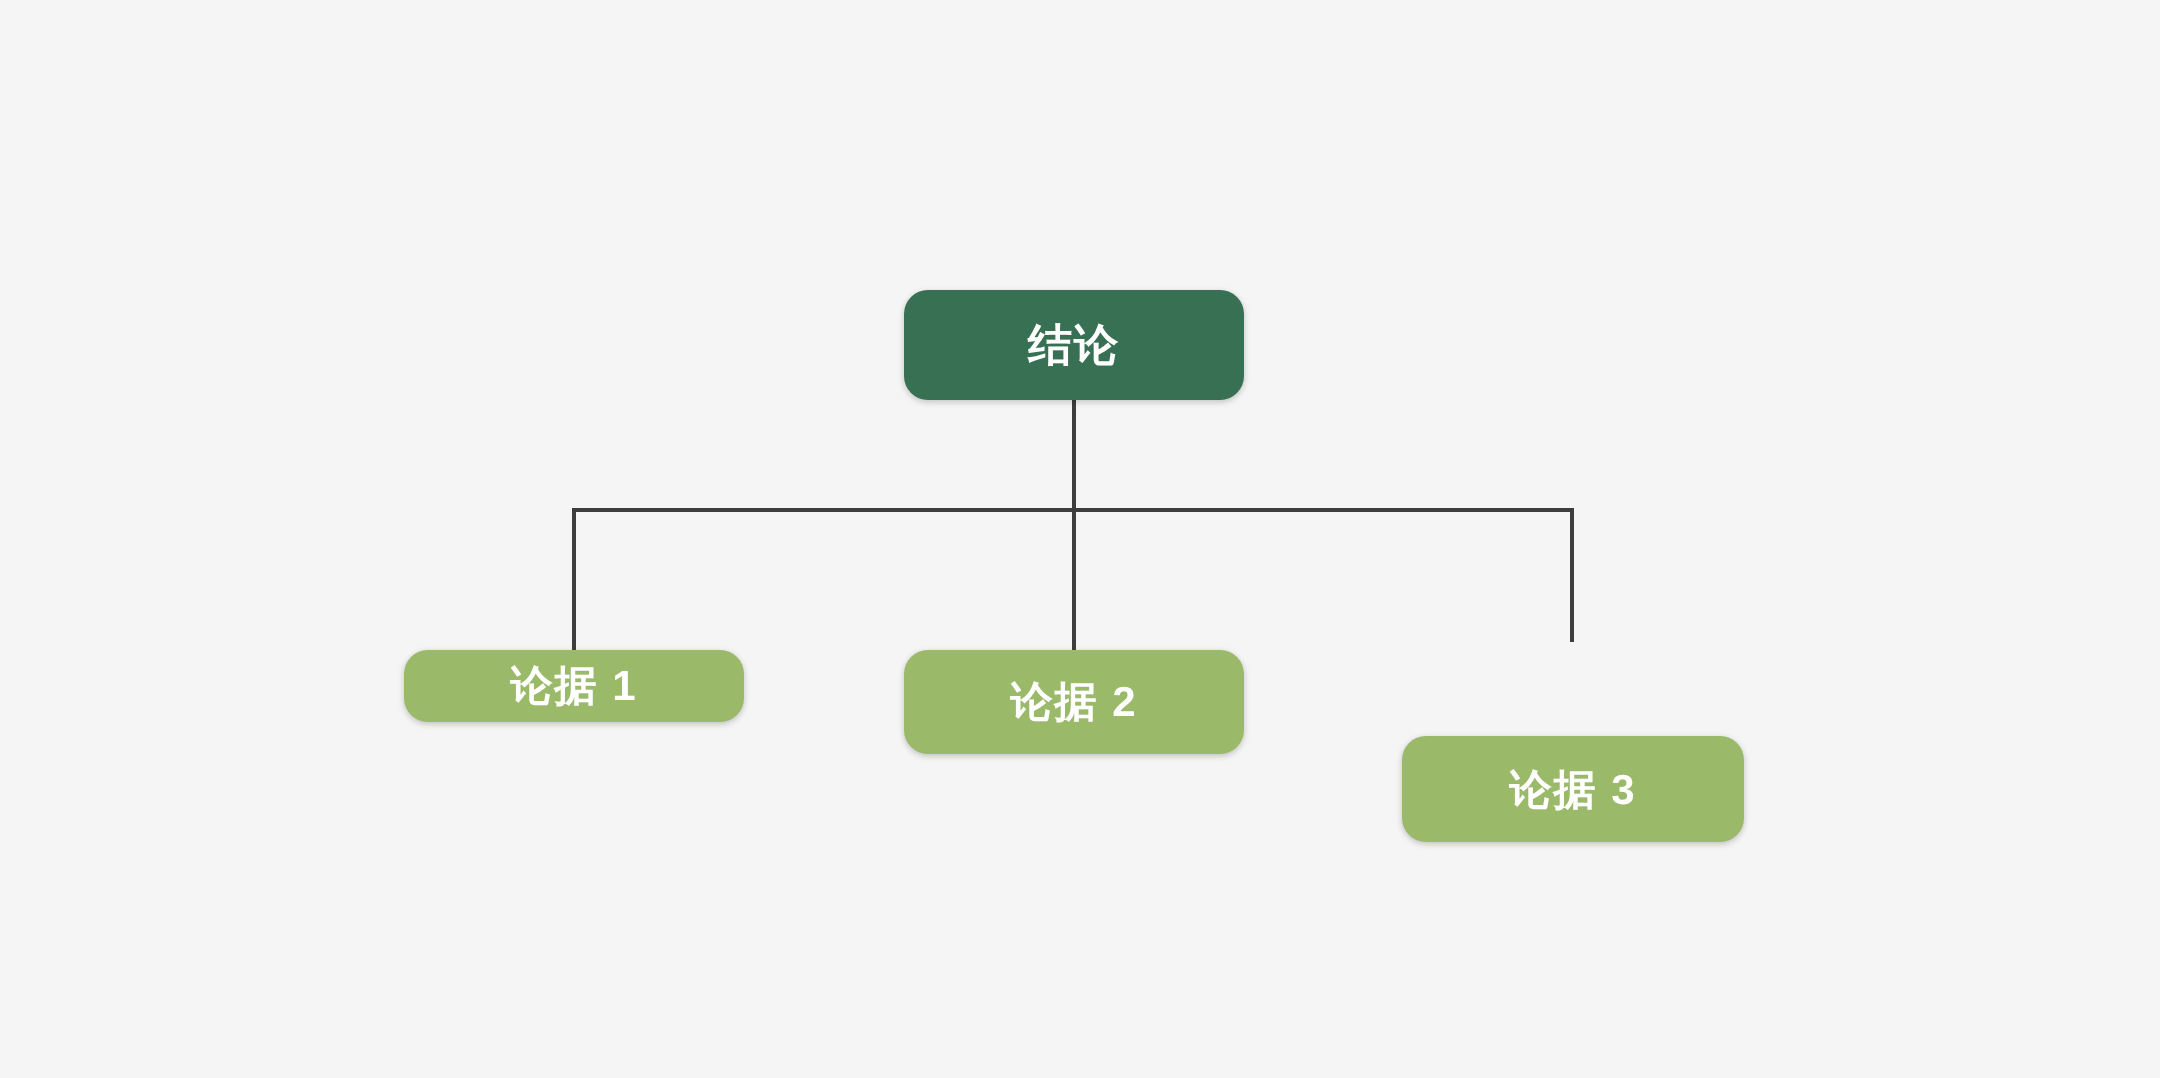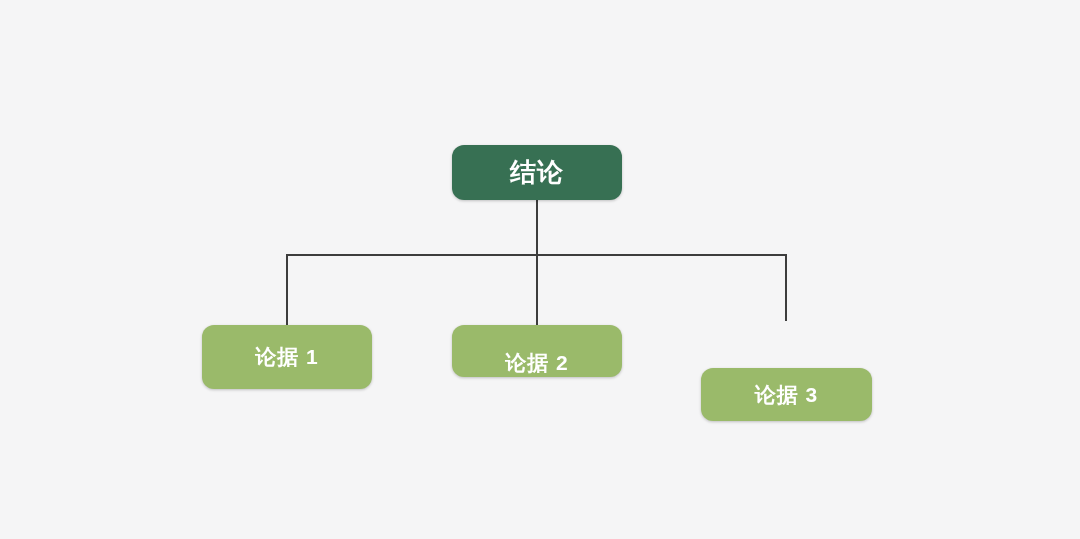--- a/index.html
+++ b/index.html
@@ -41,27 +41,27 @@
     color: #ffffff;
     font-weight: bold;
     letter-spacing: 1px;
     white-space: nowrap;
   }
   .root-node {
     left: 452px; top: 145px;
     width: 170px; height: 55px;
     background: #377053;
   }
-  .root-node .node-label { font-size: 26px; }
+  .root-node .node-label { font-size: 22px; }
   .child-node {
     background: #9aba6a;
   }
   .child-node .node-label { font-size: 21px; }
-  .child-1 { left: 202px; top: 325px; width: 170px; height: 64px; }
-  .child-2 { left: 452px; top: 325px; width: 170px; height: 52px; align-items: flex-end; }
+  .child-1 { left: 202px; top: 325px; width: 170px; height: 36px; }
+  .child-2 { left: 452px; top: 325px; width: 170px; height: 52px; }
   .child-3 { left: 701px; top: 320px; width: 171px; height: 53px; margin-top: 48px; }
 </style>
 </head>
 <body>
 
 <div class="canvas">
 
   <div class="connector v trunk"></div>
   <div class="connector h crossbar"></div>
   <div class="connector v drop-left"></div>

